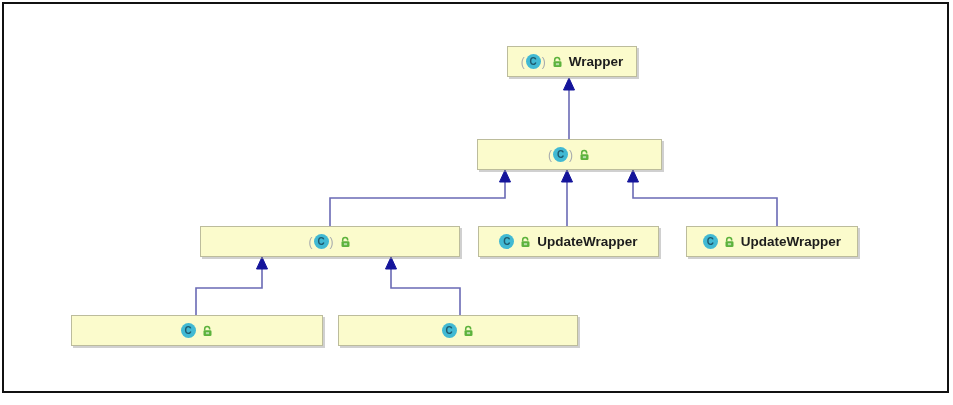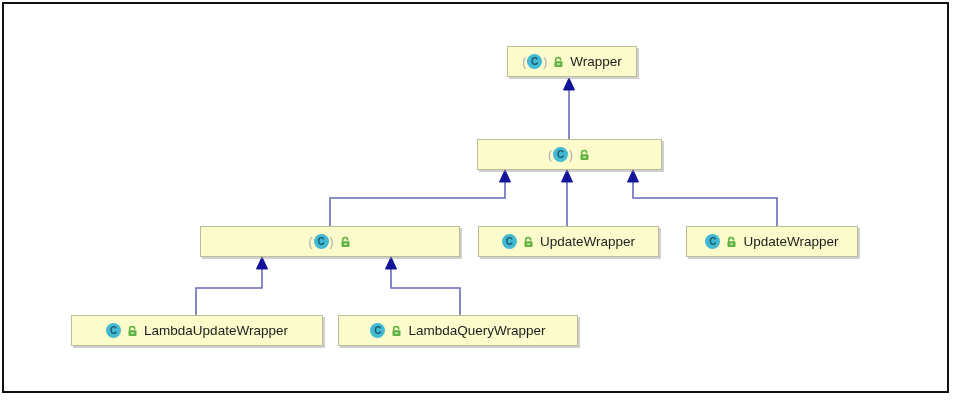--- a/index.html
+++ b/index.html
@@ -27,21 +27,21 @@
   .edges polygon{fill:var(--edge-head);stroke:var(--edge-head);}
   .node{
     position:absolute;height:31px;box-sizing:border-box;
     background:var(--box-fill);
     border:1px solid var(--box-border);
     box-shadow:2px 2px 0 rgba(150,150,150,.45);
     display:flex;align-items:center;justify-content:center;
     gap:5px;cursor:default;
   }
   .node .label{
-    font-size:13.5px;font-weight:400;color:var(--text);white-space:nowrap;
+    font-size:13.5px;font-weight:700;color:var(--text);white-space:nowrap;
   }
   .icon-group{display:inline-flex;align-items:center;gap:1px;}
   .paren{color:var(--paren);font-size:12px;font-weight:400;line-height:1;}
   .cicon{
     display:inline-flex;align-items:center;justify-content:center;
     width:15px;height:15px;border-radius:50%;
     background:var(--cicon-bg);
     color:var(--cicon-letter);
     font-size:10px;font-weight:700;line-height:1;
   }
@@ -140,27 +140,25 @@
 
   <div class="node" style="left:71px;top:315px;width:252px">
     <span class="icon-group">
       <span class="cicon">C</span>
     </span>
     <svg class="lock" viewBox="0 0 12 12">
         <path d="M3.4,6 V4.5 a2.3,2.3 0 0 1 4.6,0 V5" fill="none" stroke="#5cb23c" stroke-width="1.4"></path>
         <rect x="2.3" y="5.8" width="7.4" height="5.3" rx="1.2" fill="#5cb23c"></rect>
         <rect x="4.5" y="7.5" width="3" height="1.9" fill="rgba(255,255,255,0.55)"></rect>
       </svg>
-    <span class="label">LambdaUpdateWrapper</span>
   </div>
 
   <div class="node" style="left:338px;top:315px;width:240px">
     <span class="icon-group">
       <span class="cicon">C</span>
     </span>
     <svg class="lock" viewBox="0 0 12 12">
         <path d="M3.4,6 V4.5 a2.3,2.3 0 0 1 4.6,0 V5" fill="none" stroke="#5cb23c" stroke-width="1.4"></path>
         <rect x="2.3" y="5.8" width="7.4" height="5.3" rx="1.2" fill="#5cb23c"></rect>
         <rect x="4.5" y="7.5" width="3" height="1.9" fill="rgba(255,255,255,0.55)"></rect>
       </svg>
-    <span class="label">LambdaQueryWrapper</span>
   </div>
 </div>
 
 </body></html>

